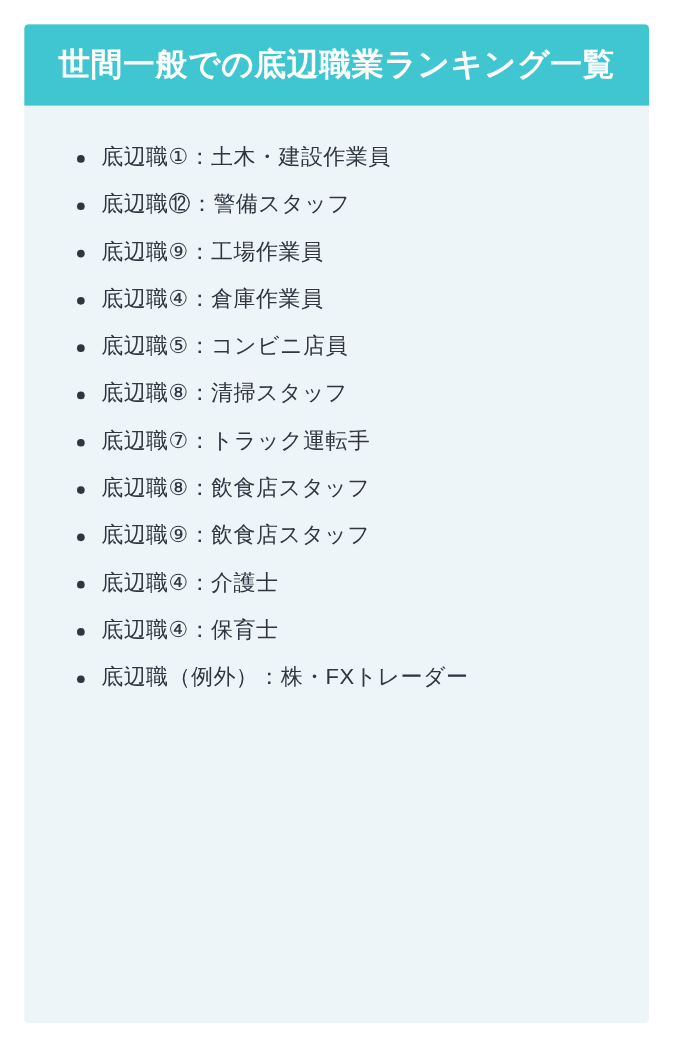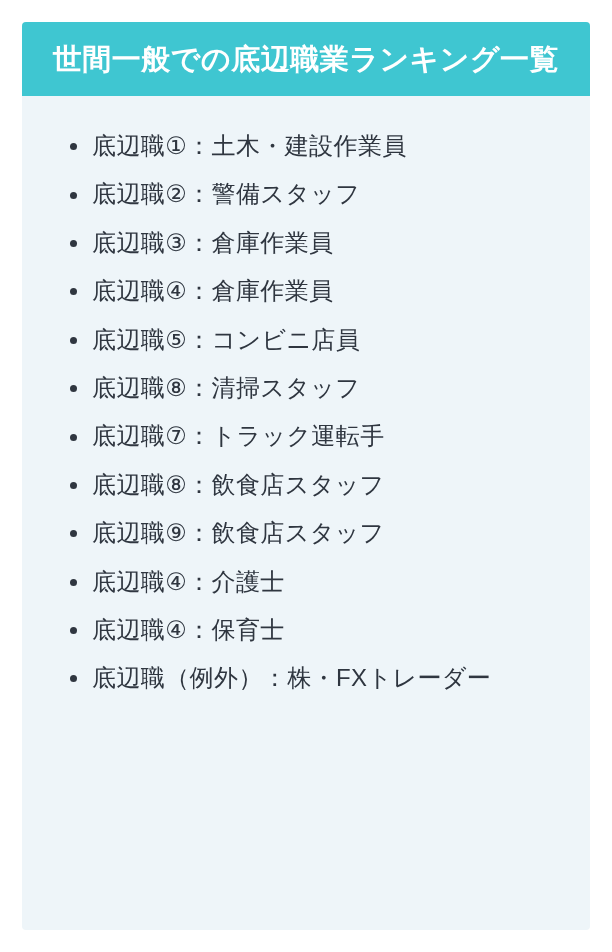--- a/index.html
+++ b/index.html
@@ -56,21 +56,21 @@
     padding: 0;
   }
   ul.rank-list li {
     position: relative;
     display: flex;
     align-items: center;
     min-height: 42px;
     padding: 8px 0 8px 36px;
     box-sizing: border-box;
     color: #2f3640;
-    font-size: 24px;
+    font-size: 20px;
     line-height: 1.35;
     letter-spacing: 0.4px;
   }
   ul.rank-list li .bullet {
     position: absolute;
     left: 14px;
     top: 50%;
     width: 7px;
     height: 7px;
     margin-top: -3px;
@@ -89,25 +89,25 @@
     <div class="card-title">世間一般での底辺職業ランキング一覧</div>
   </div>
   <div class="card-body">
     <ul class="rank-list">
       <li>
         <span class="bullet"></span>
         <span class="item-text">底辺職①：土木・建設作業員</span>
       </li>
       <li>
         <span class="bullet"></span>
-        <span class="item-text">底辺職②：警備スタッフ</span>
+        <span class="item-text">底辺職⑫：警備スタッフ</span>
       </li>
       <li>
         <span class="bullet"></span>
-        <span class="item-text">底辺職③：倉庫作業員</span>
+        <span class="item-text">底辺職⑨：工場作業員</span>
       </li>
       <li>
         <span class="bullet"></span>
         <span class="item-text">底辺職④：倉庫作業員</span>
       </li>
       <li>
         <span class="bullet"></span>
         <span class="item-text">底辺職⑤：コンビニ店員</span>
       </li>
       <li>

